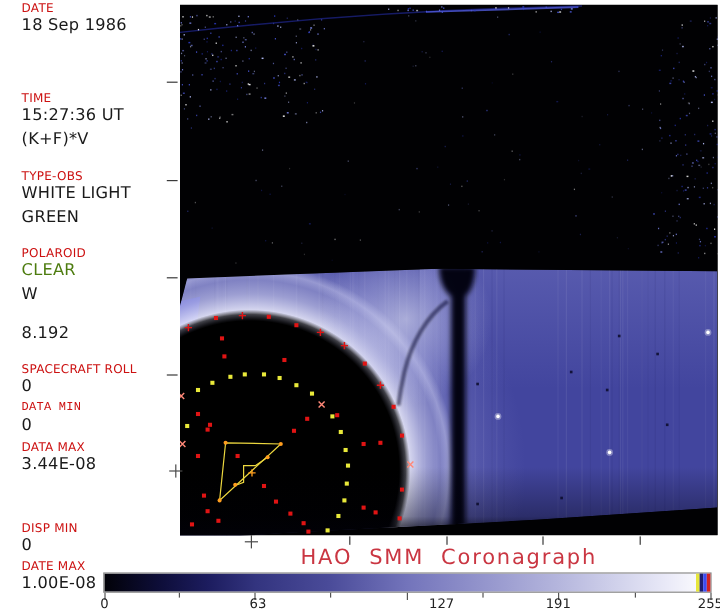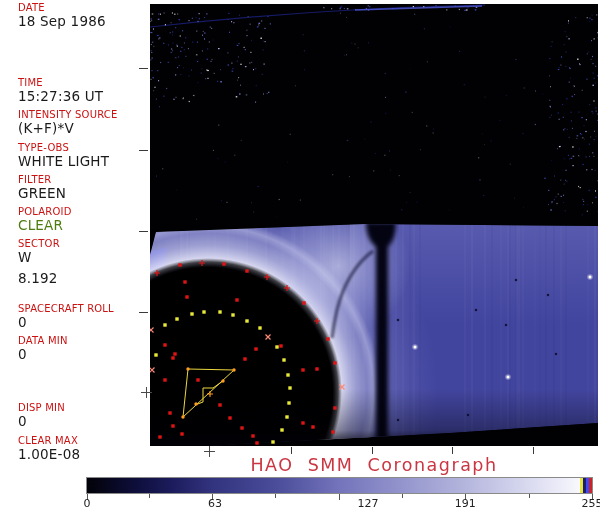--- a/index.html
+++ b/index.html
@@ -38,56 +38,57 @@
 <div class="sidebar">
     <div class="field">
       <div class="flabel" style="color: rgb(204, 17, 17);">DATE</div>
       <div class="fvalue" style="color: rgb(26, 26, 26);">18 Sep 1986</div>
     </div>
     <div class="field">
       <div class="flabel" style="color: rgb(204, 17, 17); margin-top: 48px;">TIME</div>
       <div class="fvalue" style="color: rgb(26, 26, 26);">15:27:36 UT</div>
     </div>
     <div class="field">
-      <div class="flabel" style="color: rgb(204, 17, 17);">INTENSITY SOURCE</div>
       <div class="fvalue" style="color: rgb(26, 26, 26);">(K+F)*V</div>
     </div>
     <div class="field">
       <div class="flabel" style="color: rgb(204, 17, 17);">TYPE-OBS</div>
       <div class="fvalue" style="color: rgb(26, 26, 26);">WHITE LIGHT</div>
     </div>
     <div class="field">
-      <div class="flabel" style="color: rgb(204, 17, 17);">FILTER</div>
       <div class="fvalue" style="color: rgb(26, 26, 26);">GREEN</div>
     </div>
     <div class="field">
       <div class="flabel" style="color: rgb(204, 17, 17);">POLAROID</div>
       <div class="fvalue" style="color: #4d7c0f;">CLEAR</div>
     </div>
     <div class="field">
-      <div class="flabel" style="color: rgb(204, 17, 17);">SECTOR</div>
       <div class="fvalue" style="color: rgb(26, 26, 26);">W</div>
     </div>
     <div class="field">
       <div class="fvalue" style="color: rgb(26, 26, 26);">8.192</div>
     </div>
     <div class="field">
       <div class="flabel" style="color: rgb(204, 17, 17);">SPACECRAFT ROLL</div>
       <div class="fvalue" style="color: rgb(26, 26, 26);">0</div>
     </div>
     <div class="field">
-      <div class="flabel" style="color: rgb(204, 17, 17);">DATA MIN</div>
+      <div class="flabel" style="color: rgb(204, 17, 17); font-family: Liberation Mono, monospace;">DATA MIN</div>
       <div class="fvalue" style="color: rgb(26, 26, 26);">0</div>
+    </div>
+    <div class="field">
+      <div class="flabel" style="color: rgb(204, 17, 17);">DATA MAX</div>
+      <div class="fvalue" style="color: rgb(26, 26, 26);">3.44E-08</div>
     </div>
     <div class="field">
       <div class="flabel" style="color: rgb(204, 17, 17); margin-top: 40px;">DISP MIN</div>
       <div class="fvalue" style="color: rgb(26, 26, 26);">0</div>
     </div>
     <div class="field">
-      <div class="flabel" style="color: rgb(204, 17, 17);">CLEAR MAX</div>
+      <div class="flabel" style="color: rgb(204, 17, 17);">DATE MAX</div>
       <div class="fvalue" style="color: rgb(26, 26, 26);">1.00E-08</div>
     </div>
   </div>
 
 <div class="imgbox">
   <svg width="448" height="442" viewBox="0 0 448 442">
     <defs>
       <clipPath id="bandClip">
         <polygon points="0,251 6,228 215,220 448,222 448,419 300,429 90,440 0,446"></polygon>
       </clipPath>

